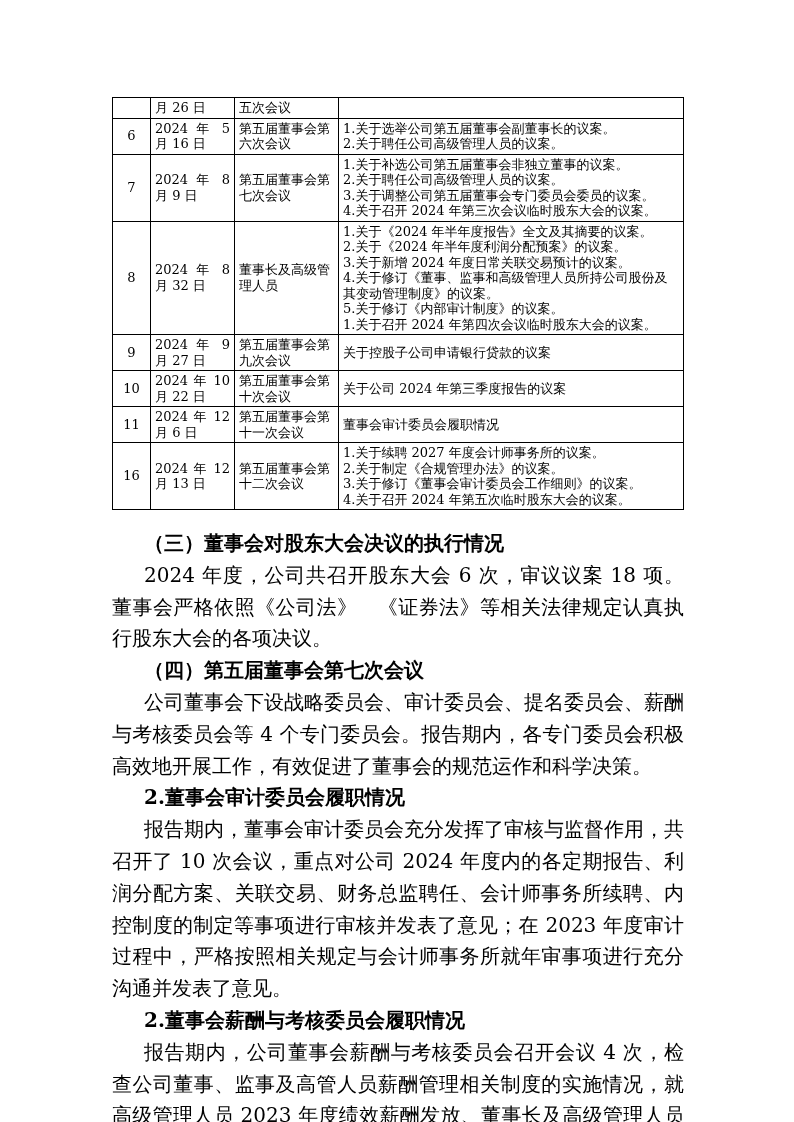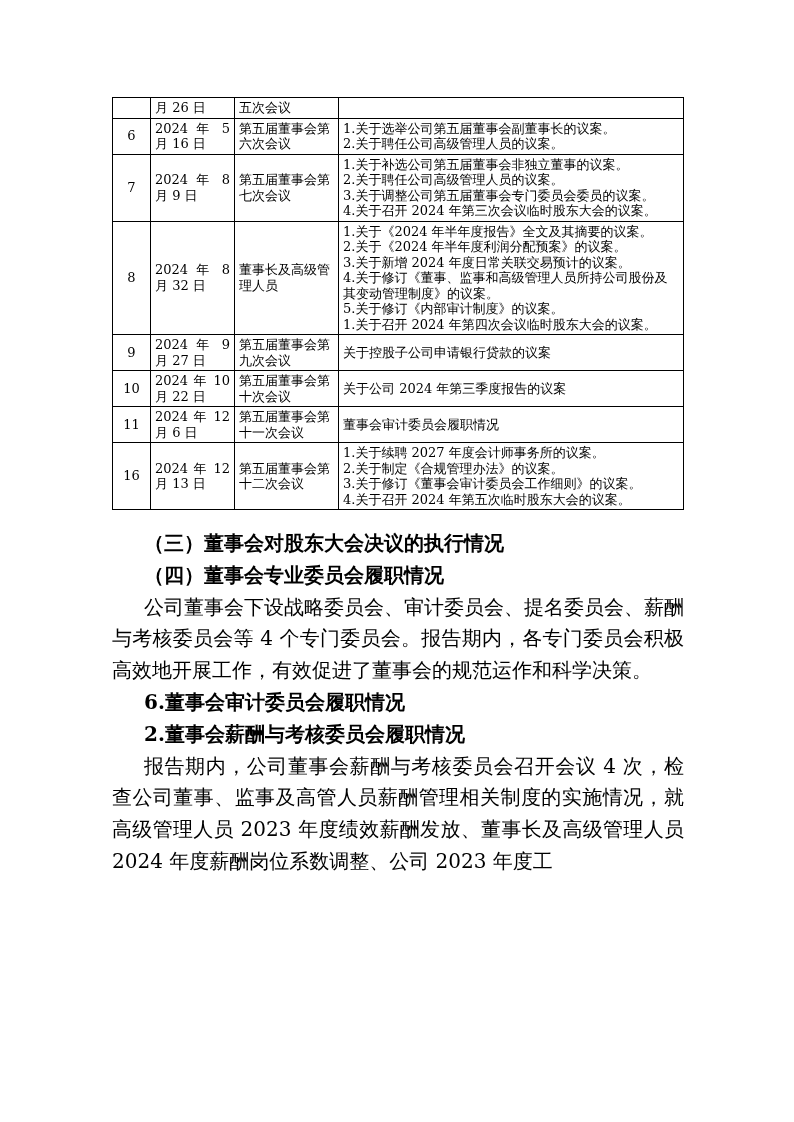--- a/index.html
+++ b/index.html
@@ -143,21 +143,23 @@
               <div class="agenda-line">2.关于制定《合规管理办法》的议案。</div>
               <div class="agenda-line">3.关于修订《董事会审计委员会工作细则》的议案。</div>
               <div class="agenda-line">4.关于召开 2024 年第五次临时股东大会的议案。</div>
             </td>
           </tr>
         </tbody>
     </table>
 
     <div class="text-body" id="sections">
         <div class="hd">（三）董事会对股东大会决议的执行情况</div>
-        <div class="hd">（四）董事会专业委员会履职情况</div>
+        <div class="para">2024 年度，公司共召开股东大会 6 次，审议议案 18 项。董事会严格依照《公司法》　《证券法》等相关法律规定认真执行股东大会的各项决议。</div>
+        <div class="hd">（四）第五届董事会第七次会议</div>
         <div class="para">公司董事会下设战略委员会、审计委员会、提名委员会、薪酬与考核委员会等 4 个专门委员会。报告期内，各专门委员会积极高效地开展工作，有效促进了董事会的规范运作和科学决策。</div>
-        <div class="hd">6.董事会审计委员会履职情况</div>
+        <div class="hd">2.董事会审计委员会履职情况</div>
+        <div class="para">报告期内，董事会审计委员会充分发挥了审核与监督作用，共召开了 10 次会议，重点对公司 2024 年度内的各定期报告、利润分配方案、关联交易、财务总监聘任、会计师事务所续聘、内控制度的制定等事项进行审核并发表了意见；在 2023 年度审计过程中，严格按照相关规定与会计师事务所就年审事项进行充分沟通并发表了意见。</div>
         <div class="hd">2.董事会薪酬与考核委员会履职情况</div>
         <div class="para">报告期内，公司董事会薪酬与考核委员会召开会议 4 次，检查公司董事、监事及高管人员薪酬管理相关制度的实施情况，就高级管理人员 2023 年度绩效薪酬发放、董事长及高级管理人员 2024 年度薪酬岗位系数调整、公司 2023 年度工</div>
       </div>
 
   </div>
 </div>
 
 </body></html>

